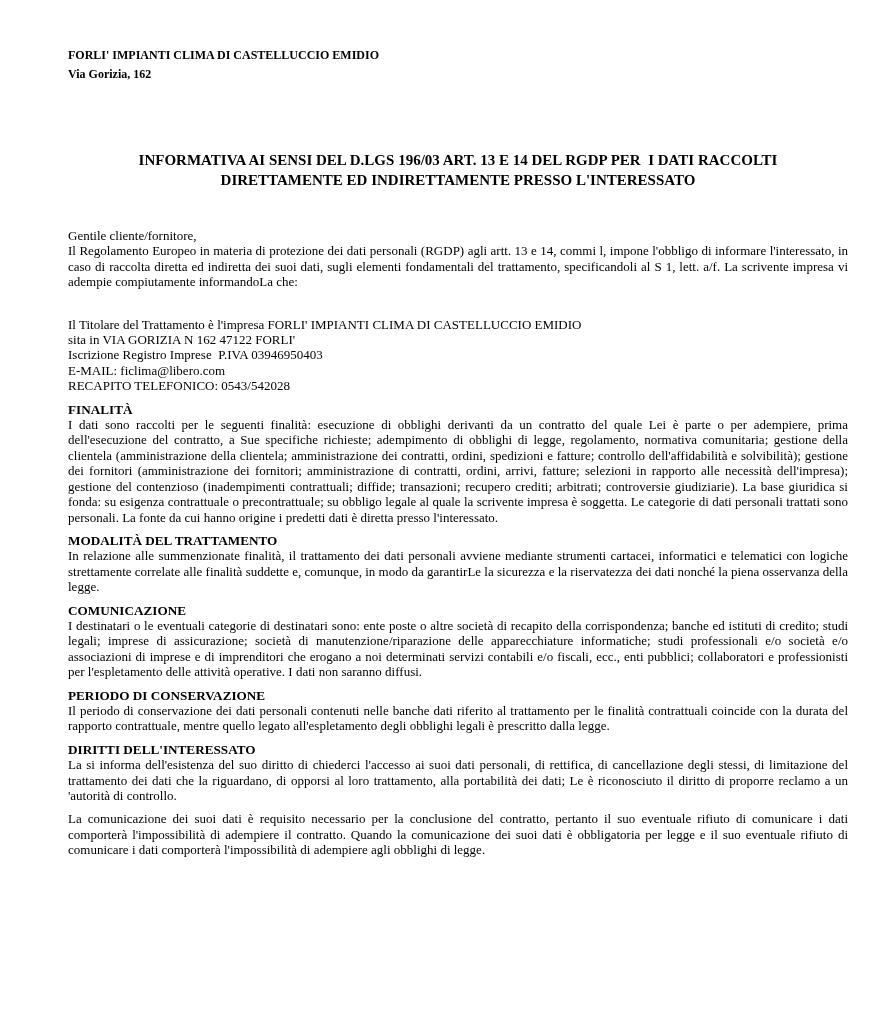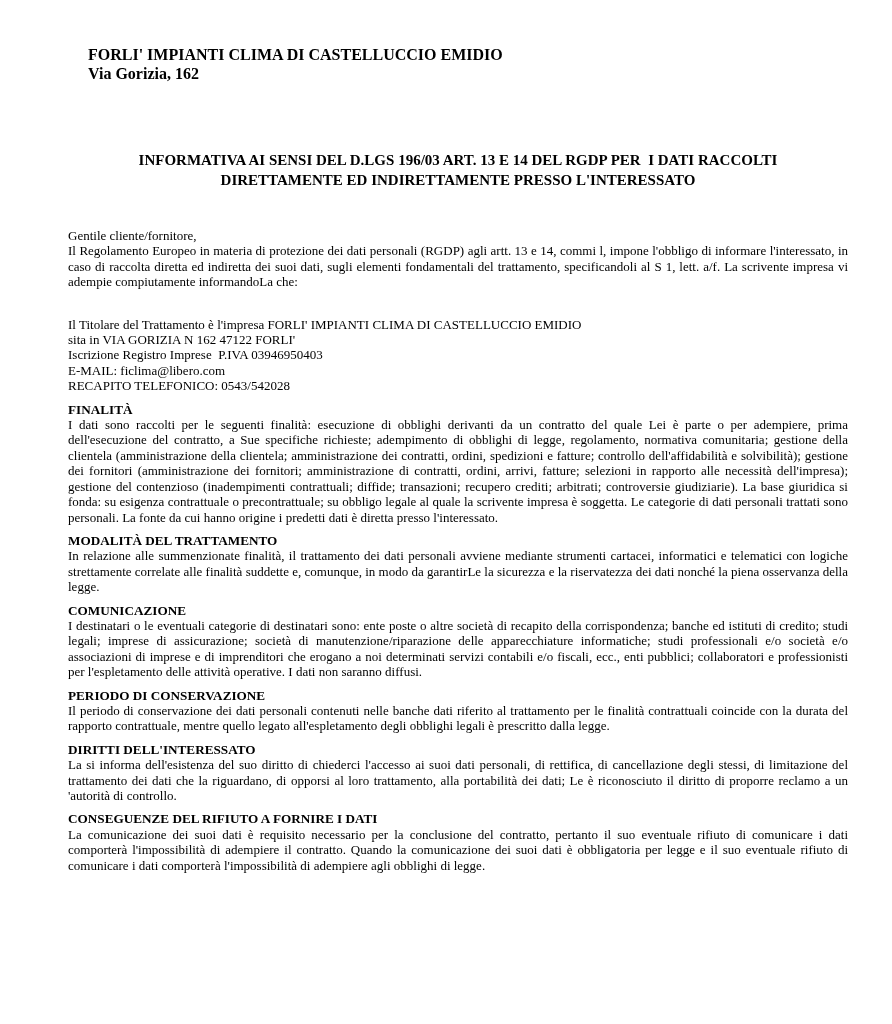--- a/index.html
+++ b/index.html
@@ -9,21 +9,21 @@
     height: 1024px;
     background: #ffffff;
     color: #000000;
     font-family: "Liberation Serif", serif;
     font-size: 13px;
     line-height: 15.4px;
     box-sizing: border-box;
     padding: 46px 44px 0 68px;
     overflow: hidden;
   }
-  .doc-header { font-weight: bold; font-size: 16px; line-height: 18.5px; margin-left: 20px; }
+  .doc-header { font-weight: bold; font-size: 12px; line-height: 18.5px; }
   .pre { white-space: pre-wrap; }
   .doc-title {
     margin-top: 68px;
     text-align: center;
     font-weight: bold;
     font-size: 15px;
     line-height: 19.5px;
   }
   .intro-greeting { margin-top: 38px; }
   .intro-paragraph { text-align: justify; }
@@ -87,18 +87,17 @@
     <div class="section-heading">PERIODO DI CONSERVAZIONE</div>
     <div class="section-body">Il periodo di conservazione dei dati personali contenuti nelle banche dati riferito al trattamento per le finalità contrattuali coincide con la durata del rapporto contrattuale, mentre quello legato all'espletamento degli obblighi legali è prescritto dalla legge.</div>
   </div>
 
   <div class="section">
     <div class="section-heading">DIRITTI DELL'INTERESSATO</div>
     <div class="section-body">La si informa dell'esistenza del suo diritto di chiederci l'accesso ai suoi dati personali, di rettifica, di cancellazione degli stessi, di limitazione del trattamento dei dati che la riguardano, di opporsi al loro trattamento, alla portabilità dei dati; Le è riconosciuto il diritto di proporre reclamo a un 'autorità di controllo.</div>
   </div>
 
   <div class="section">
-    <div class="section-heading">CONSEGUENZE DEL RIFIUTO A FORNIRE I DATI</div>
     <div class="section-body">La comunicazione dei suoi dati è requisito necessario per la conclusione del contratto, pertanto il suo eventuale rifiuto di comunicare i dati comporterà l'impossibilità di adempiere il contratto. Quando la comunicazione dei suoi dati è obbligatoria per legge e il suo eventuale rifiuto di comunicare i dati comporterà l'impossibilità di adempiere agli obblighi di legge.</div>
   </div>
 
 
 </div>
 
 </body></html>

